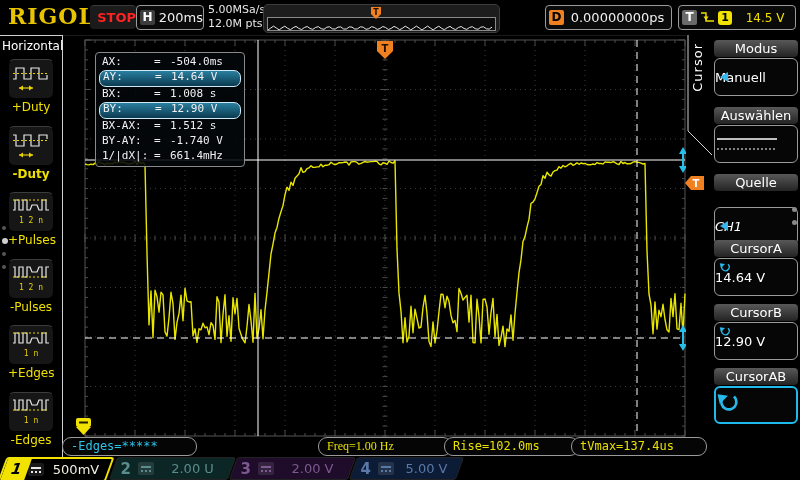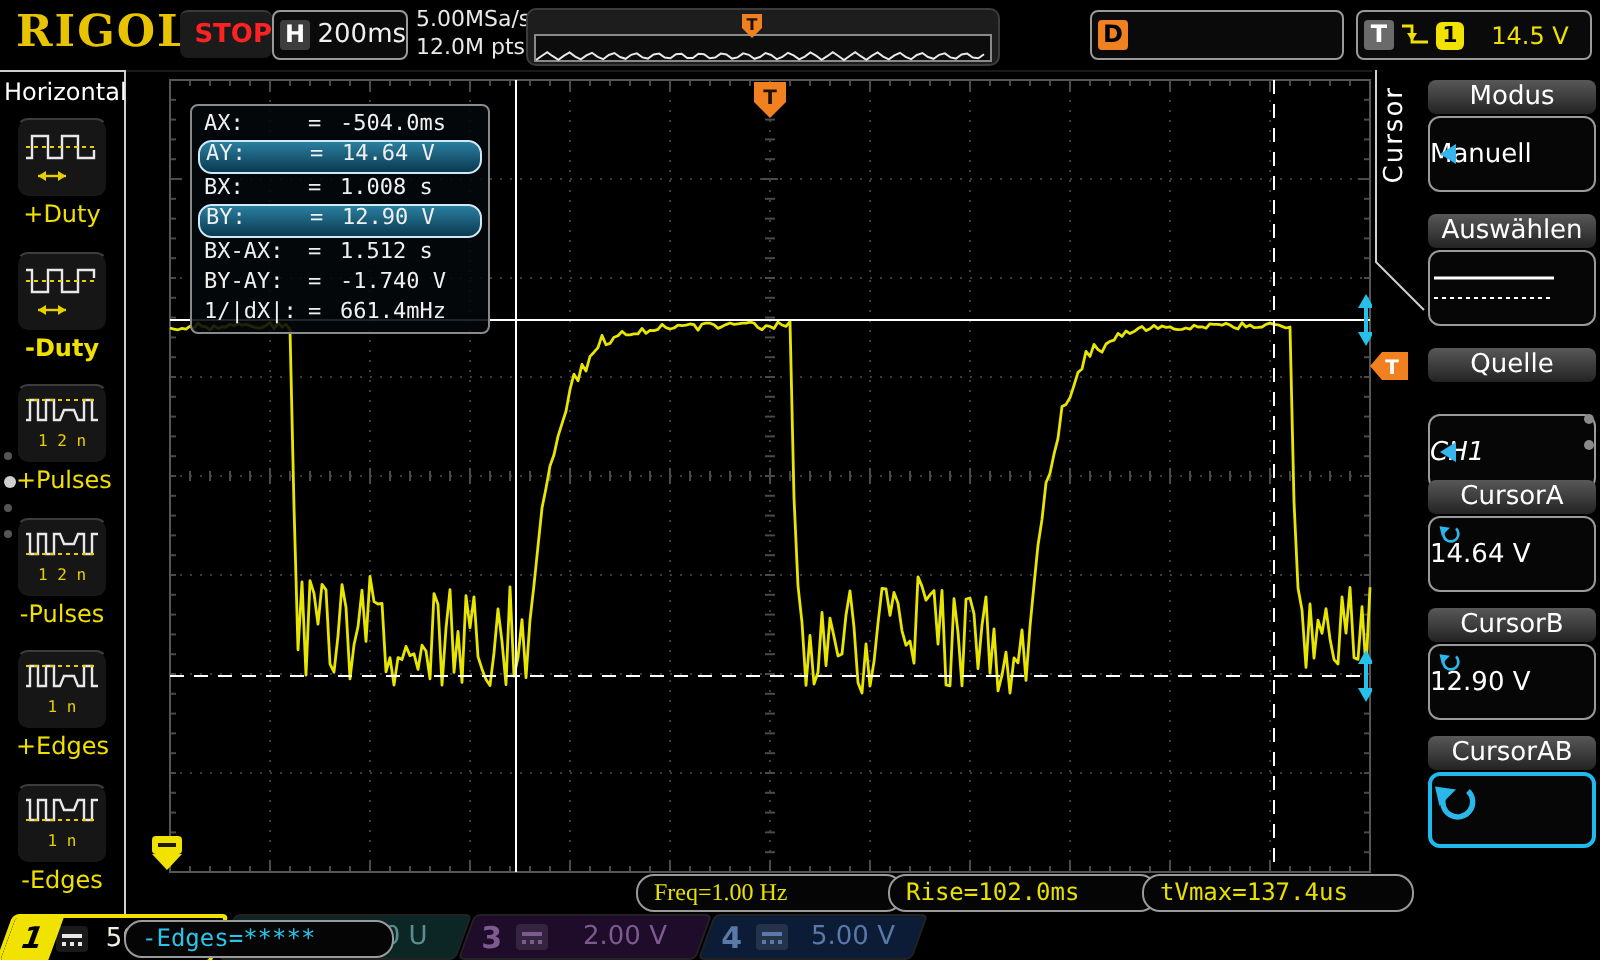--- a/index.html
+++ b/index.html
@@ -121,20 +121,21 @@
       </div>
       <div id="preview-trig">
         <svg width="12" height="14">
           <polygon points="1,1 11,1 11,8 6,13 1,8" fill="#f08020"></polygon>
           <text x="6" y="9" font-size="8" font-weight="bold" fill="#201000" text-anchor="middle" font-family="DejaVu Sans">T</text>
         </svg>
       </div>
     </div>
     <div id="d-box">
       <div id="d-badge">D</div>
+      <div id="d-value">0.00000000ps</div>
     </div>
     <div id="t-box">
       <div id="t-badge">T</div>
       <svg width="15" height="15">
         <polyline points="1,3 6,3 6,11 14,11" fill="none" stroke="#f0e000" stroke-width="1.4"></polyline>
         <polygon points="3.5,6.5 8.5,6.5 6,10.5" fill="#f0e000"></polygon>
       </svg>
       <div id="t-chan-badge">1</div>
       <div id="t-level">14.5 V</div>
     </div>
@@ -696,17 +697,17 @@
       <div class="chan-block hatch" style="left: 353px; width: 105px; background: rgb(12, 28, 54); border: 1px solid rgb(34, 34, 34);">
         <div class="chan-num" style="color: rgb(90, 120, 168);">4</div>
         <div class="dc-icon" style="color: rgb(90, 120, 168);">
           <div class="dc-line" style="background: currentcolor;"></div>
           <div class="dc-dash"></div>
         </div>
         <div class="chan-scale" style="color: rgb(90, 120, 168);">5.00 V</div>
       </div>
     </div>
 
-<div class="meas-bubble" style="left: 62px; width: 125px; color: rgb(44, 195, 234); margin-top: 23px;">-Edges=*****</div>
+<div class="meas-bubble" style="left: 62px; width: 125px; color: rgb(44, 195, 234);">-Edges=*****</div>
     <div class="meas-bubble" style="left: 318px; width: 124px; color: rgb(232, 224, 0); font-family: Liberation Serif, serif;">Freq=1.00 Hz</div>
     <div class="meas-bubble" style="left: 444px; width: 125px; color: rgb(232, 224, 0);">Rise=102.0ms</div>
     <div class="meas-bubble" style="left: 571px; width: 126px; color: rgb(232, 224, 0);">tVmax=137.4us</div>
   </div>
 
 </body></html>

